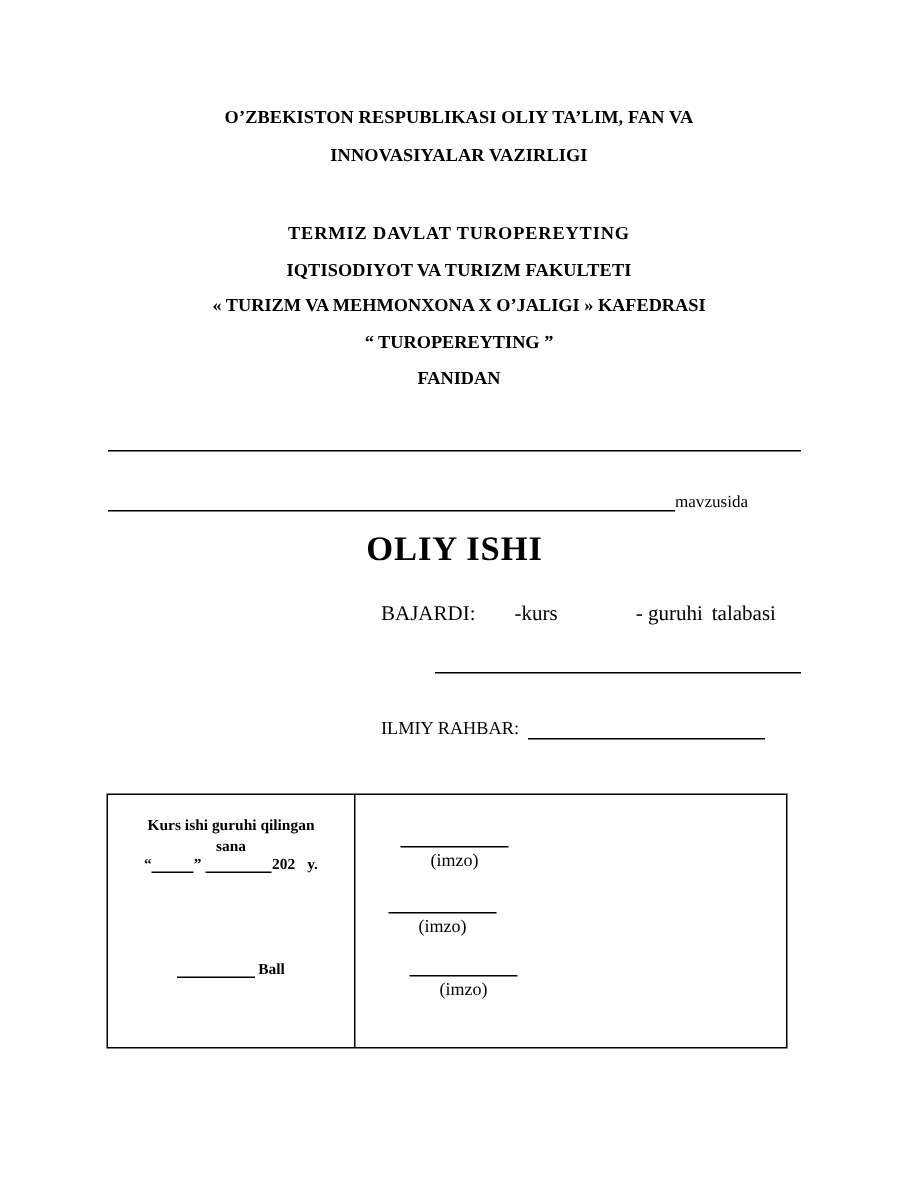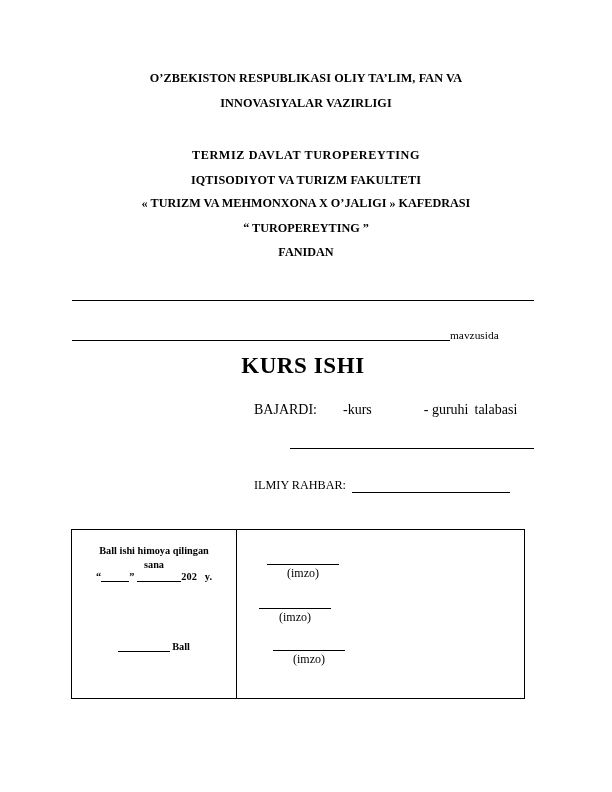--- a/index.html
+++ b/index.html
@@ -271,36 +271,36 @@
     <div>“ TUROPEREYTING ”</div>
     <div>FANIDAN</div>
   </div>
 
   <div class="rule-top"></div>
 
   <div class="topic-row">
     <span class="topic-blank"></span><span class="topic-word">mavzusida</span>
   </div>
 
-  <div class="kurs-ishi">KURS ISHI</div>
+  <div class="kurs-ishi">OLIY ISHI</div>
 
   <div class="bajardi">
     <span>BAJARDI:</span><span class="sp1"></span><span>-kurs</span><span class="sp2"></span><span>- guruhi</span><span class="sp3"></span><span>talabasi</span>
   </div>
   <div class="bajardi-line"></div>
 
   <div class="rahbar">
     <span>ILMIY RAHBAR:</span><span class="rahbar-blank"></span>
   </div>
 
   <div class="tbl">
 
     <div class="tcell c1">
       <div class="c1-title">
-        <div>Ball ishi himoya qilingan</div>
+        <div>Kurs ishi guruhi qilingan</div>
         <div>sana</div>
       </div>
       <div class="c1-date">
         <span>“</span><span class="u1"></span><span>”</span><span class="u2"></span><span>202</span><span class="yspace"></span><span>y.</span>
       </div>
       <div class="c1-ball">
         <span class="ub"></span><span>Ball</span>
       </div>
     </div>
 

